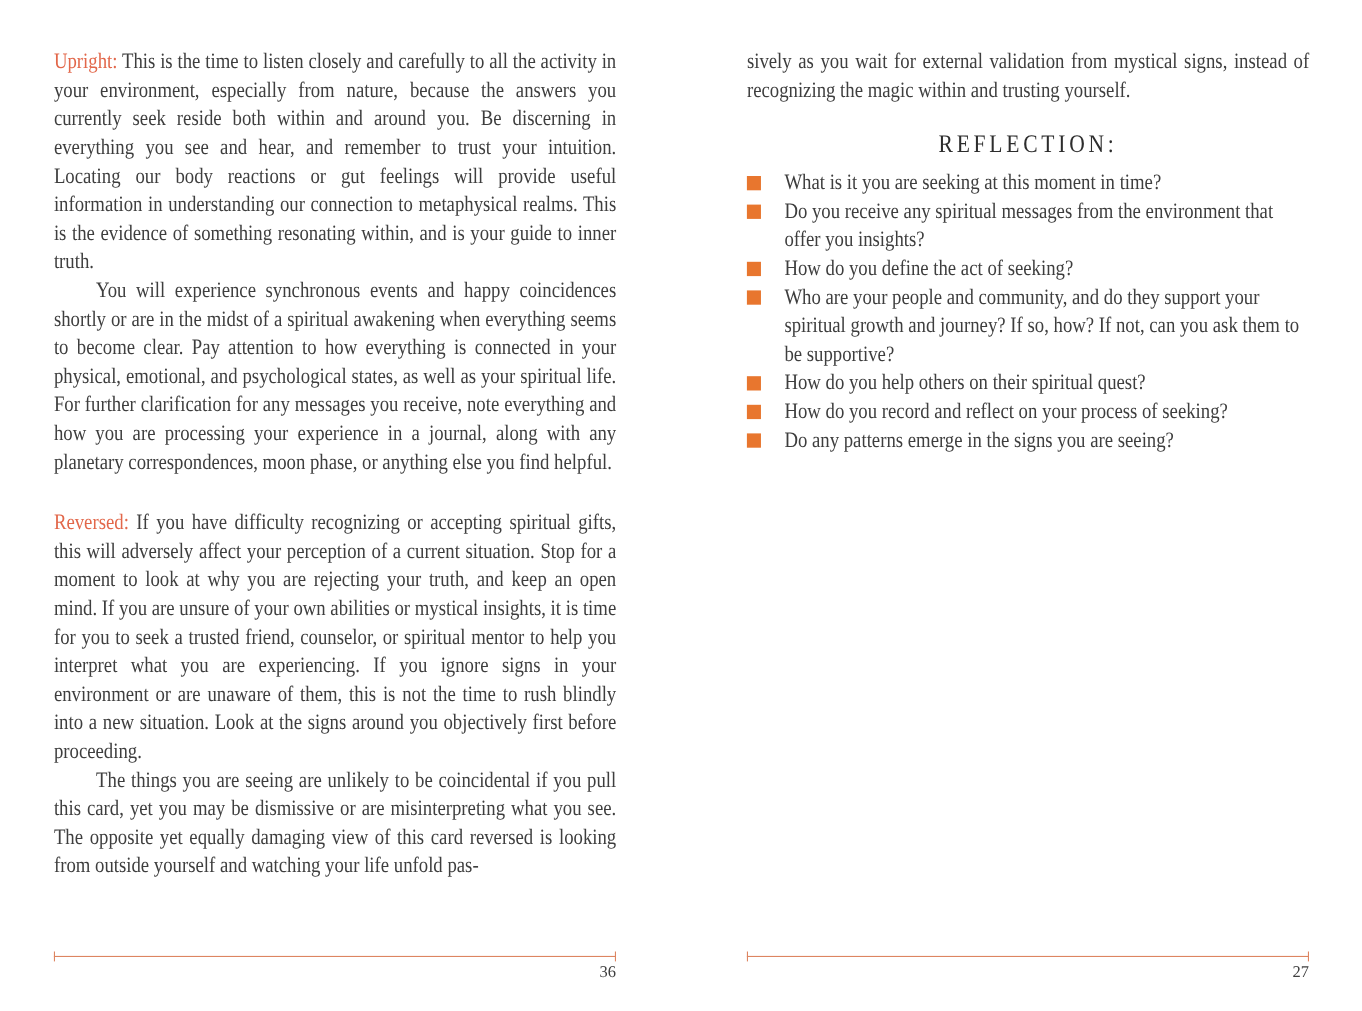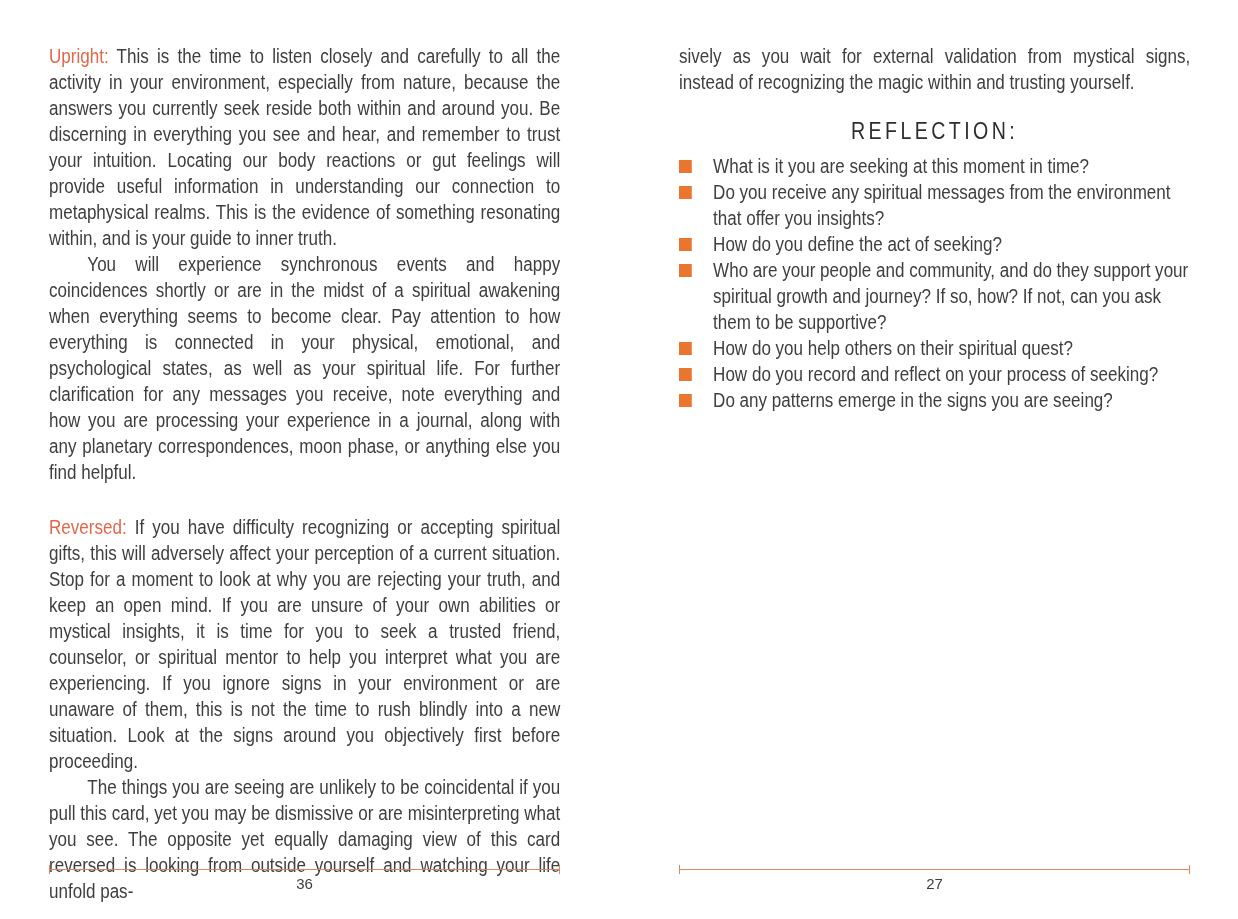--- a/index.html
+++ b/index.html
@@ -5,21 +5,21 @@
   html, body {
     margin: 0;
     padding: 0;
     background: #ffffff;
   }
   .spread {
     position: relative;
     width: 1238px;
     height: 919px;
     background: #ffffff;
-    font-family: Liberation Sans, sans-serif;
+    font-family: Liberation Serif, serif;
     overflow: hidden;
     border-radius: 15px;
   }
   
   .text-block {
     position: absolute;
     top: 43px;
     width: 600px;
     transform: scaleX(0.852);
     transform-origin: 0 0;
@@ -87,21 +87,21 @@
     height: 9px;
     background: #dd8561;
   }
   .footer-rule::before { left: 0; }
   .footer-rule::after  { right: 0; }
 
   .page-number {
     position: absolute;
     top: 875px;
     width: 511px;
-    text-align: center;
+    text-align: right;
     font-size: 15px;
     line-height: 18px;
     color: #3e3e3e;
   }
   .page-number.col-left  { left: 49px;  }
   .page-number.col-right { left: 679px; }
 </style>
 </head>
 <body>
 

